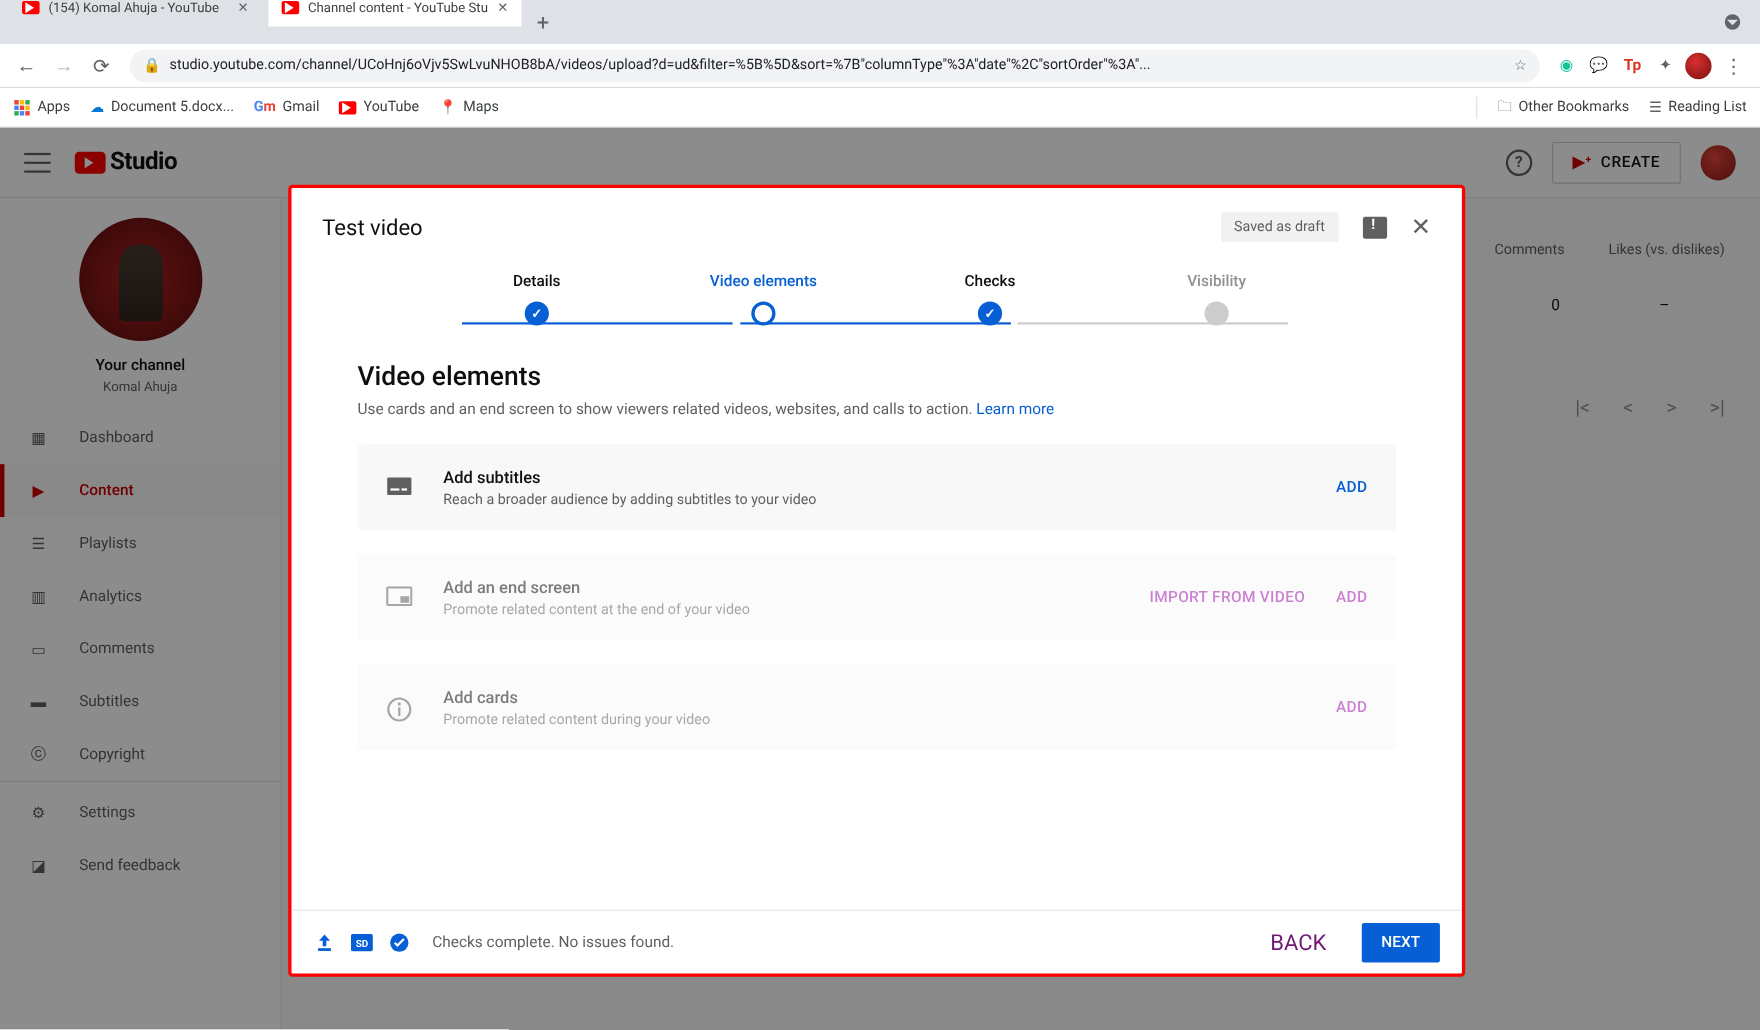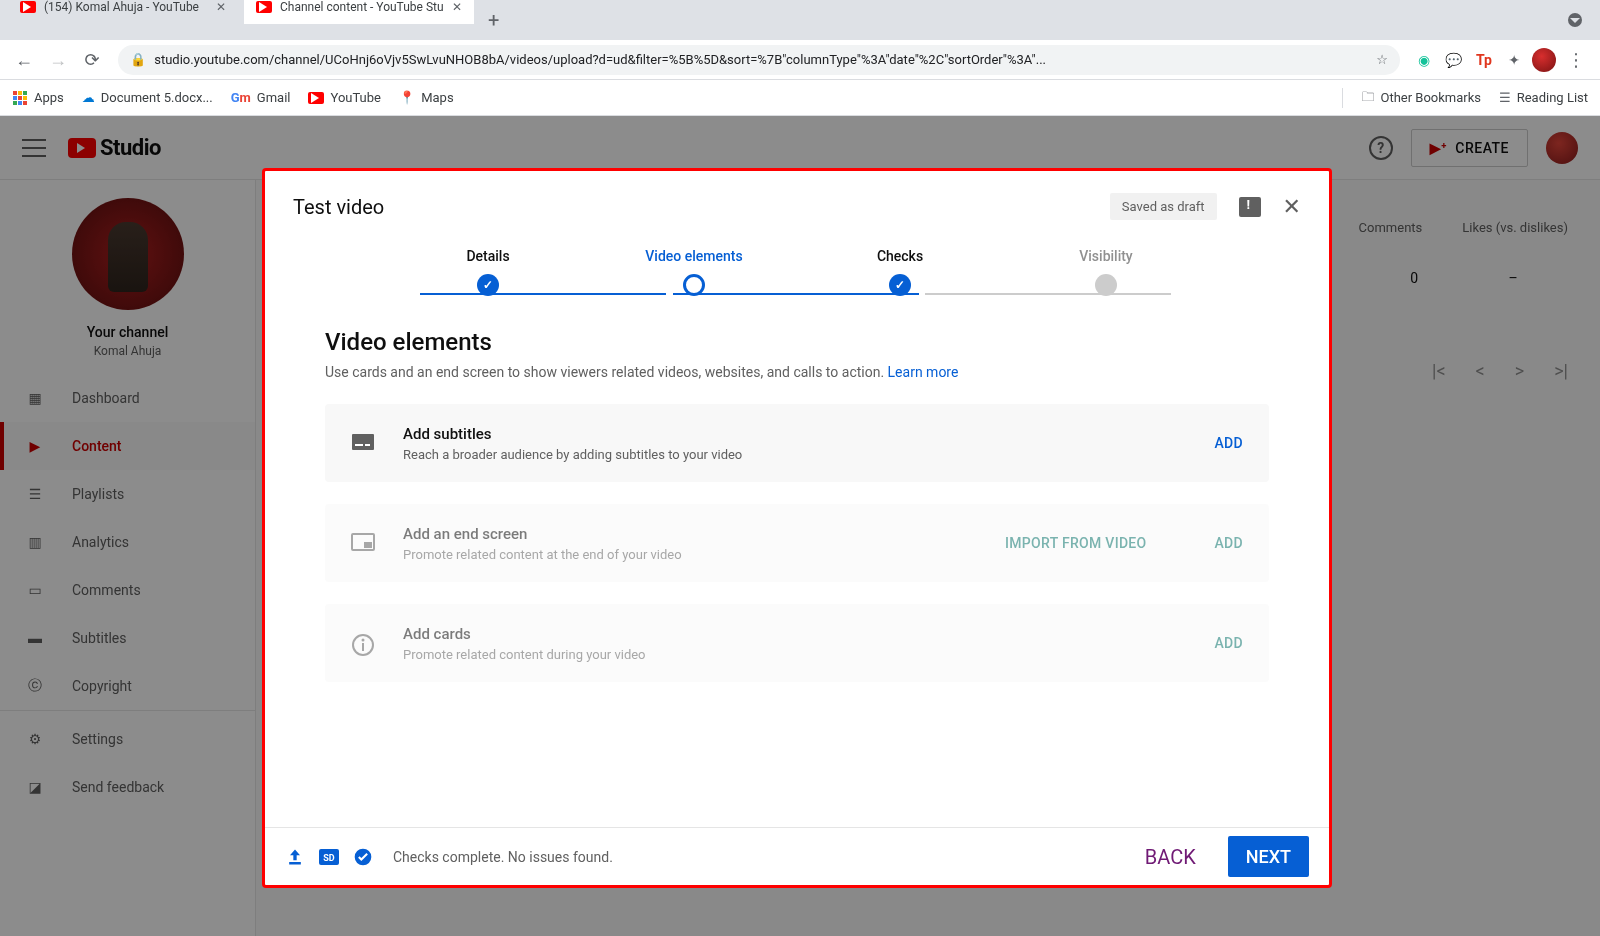--- a/index.html
+++ b/index.html
@@ -95,28 +95,28 @@
 .section-desc { font-size: 14px; color: #606060; margin-bottom: 24px; }
 .section-desc a { color: #065fd4; text-decoration: none; }
 
 .card { background: #f8f8f8; border-radius: 4px; padding: 18px 26px; display: flex; align-items: center; gap: 28px; margin-bottom: 22px; min-height: 78px; }
 .card.disabled { opacity: 0.55; }
 .card-ico { width: 24px; height: 20px; color: #606060; flex-shrink: 0; }
 .card-text { flex: 1; }
 .card-title { font-size: 15px; font-weight: 500; margin-bottom: 4px; }
 .card-sub { font-size: 13px; color: #606060; }
 .card-act { color: #065fd4; font-weight: 500; font-size: 14px; letter-spacing: 0.3px; cursor: pointer; }
-.card.disabled .card-act { color: #0f766e; margin-left: 40px; }
+.card.disabled .card-act { color: #a21caf; }
 
 .dlg-foot { border-top: 1px solid #e5e5e5; height: 58px; display: flex; align-items: center; padding: 0 20px; gap: 14px; }
 .foot-ico { color: #8b5cf6; }
 .foot-status { font-size: 14px; color: #606060; margin-left: 6px; }
 .foot-right { margin-left: auto; display: flex; gap: 18px; align-items: center; }
 .btn-back { font-weight: 400; color: #701a75; font-size: 20px; padding: 10px 14px; cursor: pointer; }
-.btn-next { background: #065fd4; color: #fff; font-weight: 500; font-size: 18px; padding: 10px 18px; border-radius: 2px; cursor: pointer; }
+.btn-next { background: #065fd4; color: #fff; font-weight: 500; font-size: 14px; padding: 10px 18px; border-radius: 2px; cursor: pointer; }
 
 svg { display: block; }
 </style>
 </head>
 <body>
 
 <div class="browser-top">
   <div class="tab inactive">
     <span class="yt-sq" style="width:16px;height:12px;border-radius:2px"></span>
     <span>(154) Komal Ahuja - YouTube</span>

